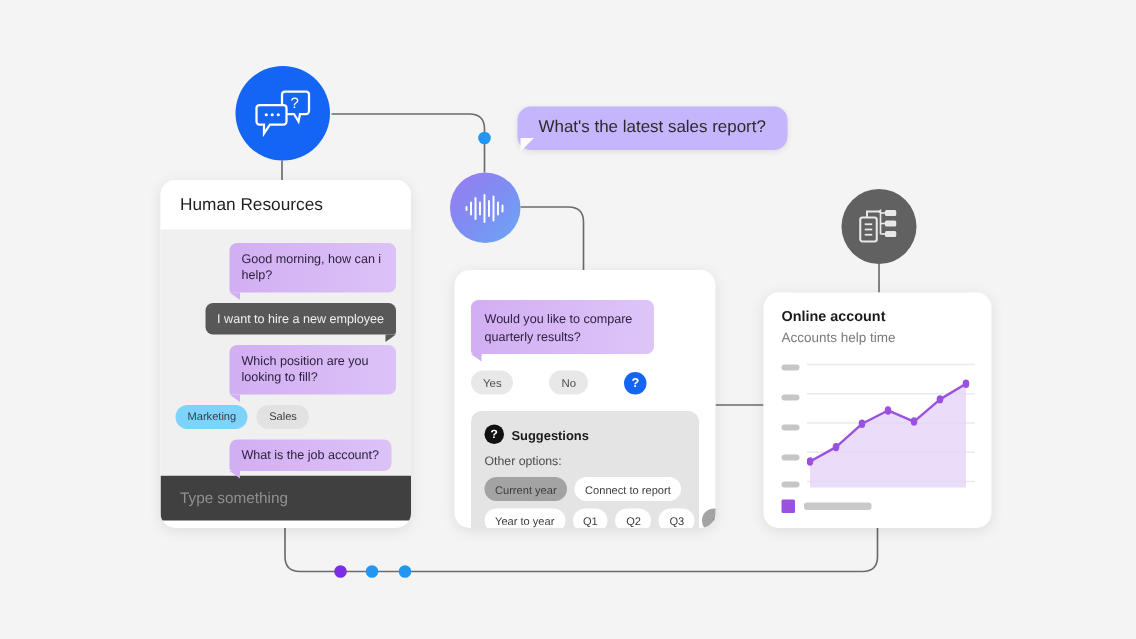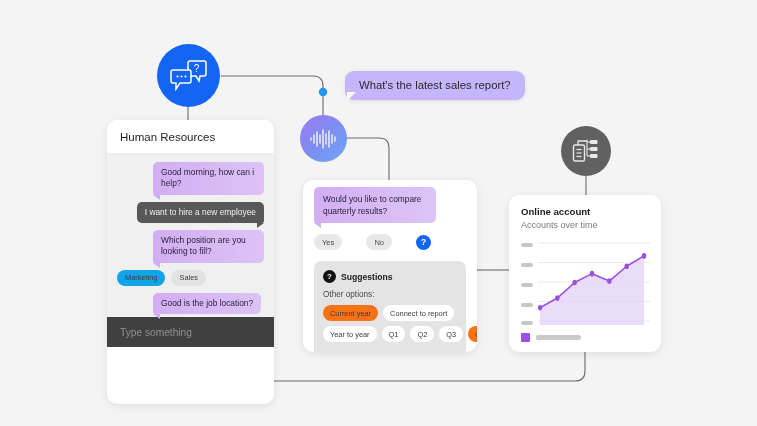--- a/index.html
+++ b/index.html
@@ -48,21 +48,21 @@
     border-left: 9px solid #fbfbfb;
     border-bottom: 9px solid transparent;
   }
 
   
   .card {
     position: absolute; background: #ffffff; border-radius: 10px;
     box-shadow: 0 2px 9px rgba(0,0,0,0.09);
     overflow: hidden;
   }
-  #card-hr { left: 107px; top: 120px; width: 167px; height: 284px; }
+  #card-hr { left: 107px; top: 120px; width: 167px; height: 232px; }
   #hr-header {
     background: #ffffff; padding: 11px 13px 10px 13px;
     font-size: 11.5px; color: #1f1f1f; font-weight: 400;
   }
   #hr-body {
     background: #f0f0f0; height: 164px; padding: 9px 10px 0 10px;
     position: relative;
   }
   #hr-footer {
     background: #404040; height: 30px;
@@ -90,26 +90,26 @@
   }
   .bub-agent::after {
     content: ""; position: absolute; right: 0px; bottom: -5px;
     width: 0; height: 0;
     border-left: 7px solid #585858;
     border-bottom: 5px solid transparent;
   }
   .chip-row { display: flex; gap: 6px; margin-bottom: 7px; }
   .chip {
     font-size: 7.4px; padding: 3.5px 8px; border-radius: 9px;
-    color: #3b3b3b; background: #0ea5e9; white-space: nowrap;
+    color: #3b3b3b; background: #7dd3fc; white-space: nowrap;
   }
   .chip.light { background: #e2e2e2; }
 
   
-  #card-suggest { left: 303px; top: 180px; width: 174px; height: 172px; padding: 7px 11px; }
+  #card-suggest { left: 303px; top: 180px; width: 174px; height: 172px; padding: 20px 11px; }
   #sug-bubble {
     background: linear-gradient(90deg, #d2aef2 0%, #ddc5f8 100%);
     color: #2d2240; font-size: 8.4px; line-height: 1.45;
     padding: 6px 9px; border-radius: 5px; border-bottom-left-radius: 2px;
     width: 122px; position: relative;
   }
   #sug-bubble::after {
     content: ""; position: absolute; left: 0; bottom: -5px;
     width: 0; height: 0;
     border-right: 7px solid #d2aef2;
@@ -135,21 +135,21 @@
     color: #fff; font-size: 8px; display: flex;
     align-items: center; justify-content: center; font-weight: bold;
   }
   #sug-title { font-size: 8.6px; color: #1b1b1b; font-weight: bold; }
   #sug-sub { font-size: 8.2px; color: #4a4a4a; margin: 7px 0 6px 0; }
   .sug-chips { display: flex; gap: 5px; margin-bottom: 5px; flex-wrap: nowrap; }
   .sug-chip {
     font-size: 7.4px; padding: 3.5px 7px; border-radius: 9px;
     background: #ffffff; color: #3b3b3b; white-space: nowrap;
   }
-  .sug-chip.sel { background: #f97316; }
+  .sug-chip.sel { background: #a3a3a3; }
 
   
   #card-chart { left: 509px; top: 195px; width: 152px; height: 157px; padding: 11px 28px 9px 12px; }
   #chart-title { font-size: 9.6px; color: #1b1b1b; font-weight: bold; }
   #chart-sub { font-size: 9px; color: #7a7a7a; margin-top: 3px; }
   #chart-area { position: relative; margin-top: 9px; height: 88px; }
   .axis-stub {
     position: absolute; left: 0; width: 12px; height: 4px;
     background: #c6c6c6; border-radius: 2px;
   }
@@ -243,21 +243,21 @@
         <div class="bub bub-agent">I want to hire a new employee</div>
       </div>
       <div class="bubble-row">
         <div class="bub bub-user">Which position are you looking to fill?</div>
       </div>
       <div class="chip-row">
         <div class="chip">Marketing</div>
         <div class="chip light">Sales</div>
       </div>
       <div class="bubble-row">
-        <div class="bub bub-user">Good is the job location?</div>
+        <div class="bub bub-user">What is the job account?</div>
       </div>
     </div>
     <div id="hr-footer">
       <span>Type something</span>
     </div>
   </div>
 
   <div id="card-suggest" class="card">
     <div id="sug-bubble">Would you like to compare quarterly results?</div>
     <div id="yn-row">
@@ -280,21 +280,21 @@
         <div class="sug-chip">Q1</div>
         <div class="sug-chip">Q2</div>
         <div class="sug-chip">Q3</div>
         <div class="sug-chip sel">Q4</div>
       </div>
     </div>
   </div>
 
   <div id="card-chart" class="card">
     <div id="chart-title">Online account</div>
-    <div id="chart-sub">Accounts over time</div>
+    <div id="chart-sub">Accounts help time</div>
     <div id="chart-area">
       <div class="axis-stub" style="top:4px"></div>
       <div class="axis-stub" style="top:24px"></div>
       <div class="axis-stub" style="top:44px"></div>
       <div class="axis-stub" style="top:64px"></div>
       <div class="axis-stub" style="top:82px"></div>
       <svg id="plot" viewBox="0 0 112 88" preserveAspectRatio="none">
           <line x1="0" x2="112" y1="4" y2="4" stroke="#eaeaea" stroke-width="1" vector-effect="non-scaling-stroke"></line>
           <line x1="0" x2="112" y1="23.5" y2="23.5" stroke="#eaeaea" stroke-width="1" vector-effect="non-scaling-stroke"></line>
           <line x1="0" x2="112" y1="43" y2="43" stroke="#eaeaea" stroke-width="1" vector-effect="non-scaling-stroke"></line>

